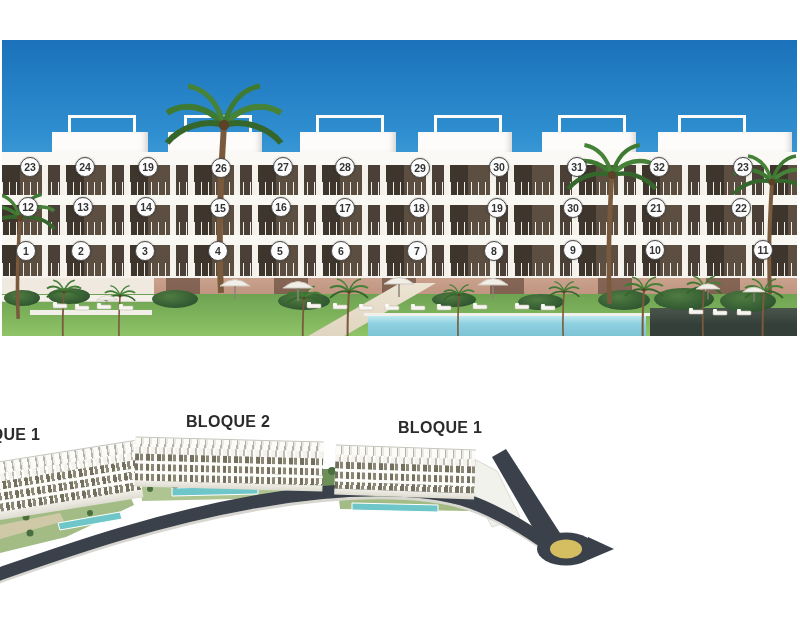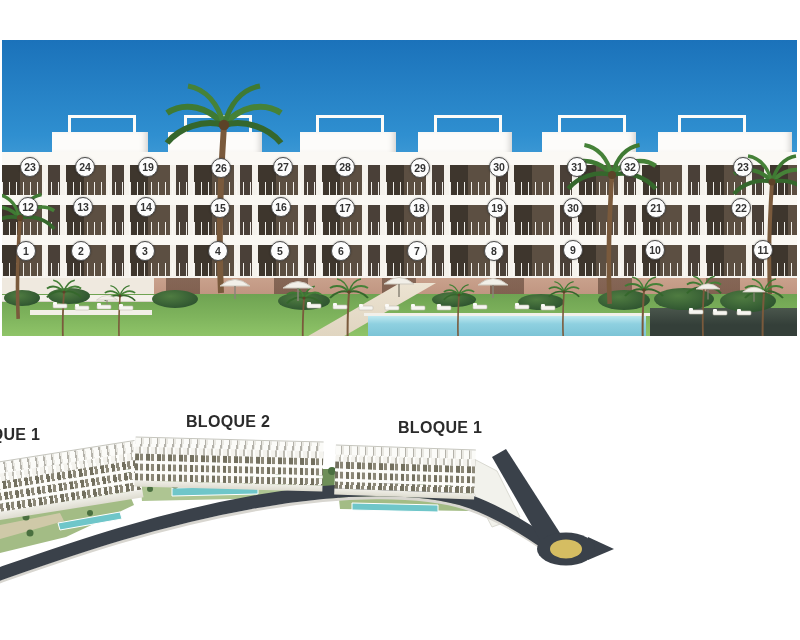--- a/index.html
+++ b/index.html
@@ -175,21 +175,21 @@
 
     <div class="unit" style="left:18px;top:117px;">23</div>
     <div class="unit" style="left:73px;top:117px;">24</div>
     <div class="unit" style="left:136px;top:117px;">19</div>
     <div class="unit" style="left:209px;top:118px;">26</div>
     <div class="unit" style="left:271px;top:117px;">27</div>
     <div class="unit" style="left:333px;top:117px;">28</div>
     <div class="unit" style="left:408px;top:118px;">29</div>
     <div class="unit" style="left:487px;top:117px;">30</div>
     <div class="unit" style="left:565px;top:117px;">31</div>
-    <div class="unit" style="left:618px;top:117px;">32</div>
+    <div class="unit" style="left:647px;top:117px;">32</div>
     <div class="unit" style="left:731px;top:117px;">23</div>
 
     <div class="unit" style="left:16px;top:157px;">12</div>
     <div class="unit" style="left:71px;top:157px;">13</div>
     <div class="unit" style="left:134px;top:157px;">14</div>
     <div class="unit" style="left:208px;top:158px;">15</div>
     <div class="unit" style="left:269px;top:157px;">16</div>
     <div class="unit" style="left:333px;top:158px;">17</div>
     <div class="unit" style="left:407px;top:158px;">18</div>
     <div class="unit" style="left:485px;top:158px;">19</div>

